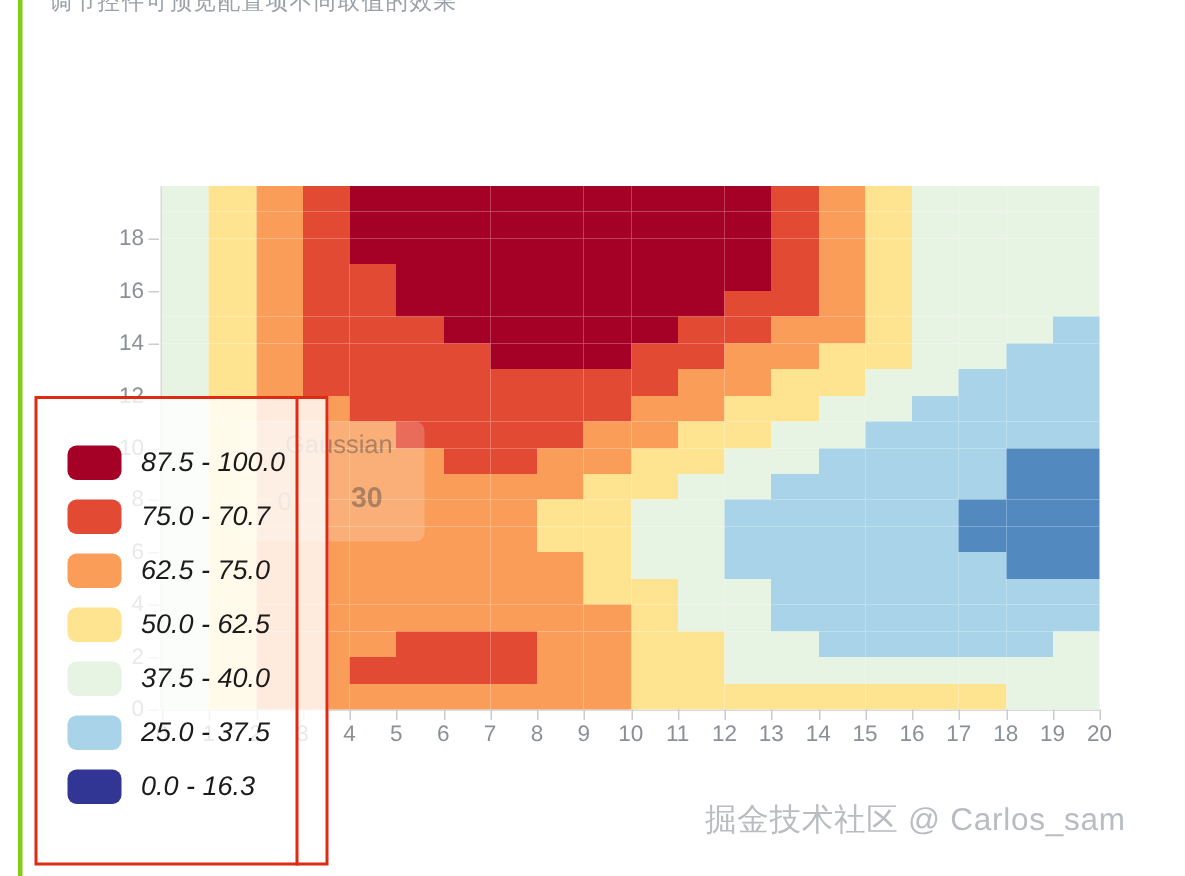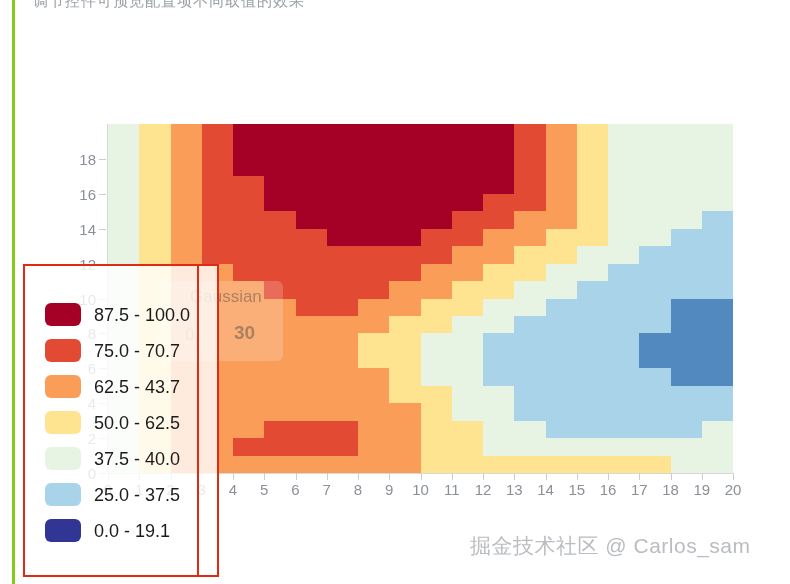--- a/index.html
+++ b/index.html
@@ -86,21 +86,21 @@
     position:absolute;left:8px;top:264px;width:196px;height:313px;
     border:2px solid #e02b13;
     background:rgba(255,255,255,0.80);
     box-sizing:border-box;
   }
   #legend-items{
     position:absolute;left:20px;top:24px;
     display:flex;flex-direction:column;
   }
   .legend-row{
-    display:flex;align-items:flex-end;height:36px;
+    display:flex;align-items:center;height:36px;font-style:italic;
   }
   .legend-swatch{
     width:36px;height:23px;border-radius:6px;flex:0 0 auto;
   }
   .legend-label{
     margin-left:13px;font-size:18px;color:#1b1b1b;white-space:nowrap;
   }
   
   #marker-line{
     position:absolute;left:182px;top:264px;width:2px;height:313px;background:#e02b13;
@@ -606,36 +606,36 @@
         <div class="legend-row">
           <div class="legend-swatch" style="background: rgb(165, 0, 38);"></div>
           <div class="legend-label">87.5 - 100.0</div>
         </div>
         <div class="legend-row">
           <div class="legend-swatch" style="background: rgb(227, 74, 51);"></div>
           <div class="legend-label">75.0 - 70.7</div>
         </div>
         <div class="legend-row">
           <div class="legend-swatch" style="background: rgb(249, 157, 89);"></div>
-          <div class="legend-label">62.5 - 43.7</div>
+          <div class="legend-label">62.5 - 75.0</div>
         </div>
         <div class="legend-row">
           <div class="legend-swatch" style="background: rgb(254, 227, 145);"></div>
           <div class="legend-label">50.0 - 62.5</div>
         </div>
         <div class="legend-row">
           <div class="legend-swatch" style="background: rgb(231, 244, 227);"></div>
           <div class="legend-label">37.5 - 40.0</div>
         </div>
         <div class="legend-row">
           <div class="legend-swatch" style="background: rgb(168, 211, 232);"></div>
           <div class="legend-label">25.0 - 37.5</div>
         </div>
         <div class="legend-row">
           <div class="legend-swatch" style="background: rgb(49, 54, 149);"></div>
-          <div class="legend-label">0.0 - 19.1</div>
+          <div class="legend-label">0.0 - 16.3</div>
         </div>
       </div>
   </div>
   <div id="marker-line"></div>
 
   <div id="watermark">掘金技术社区 @ Carlos_sam</div>
 </div>
 
 </body></html>

